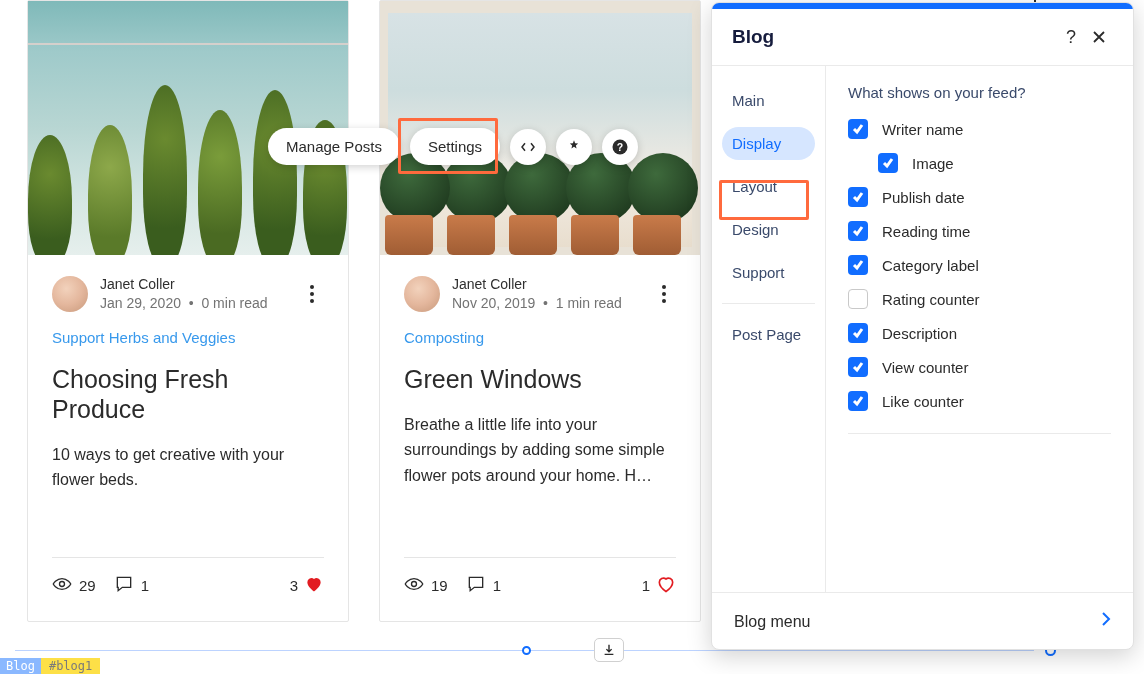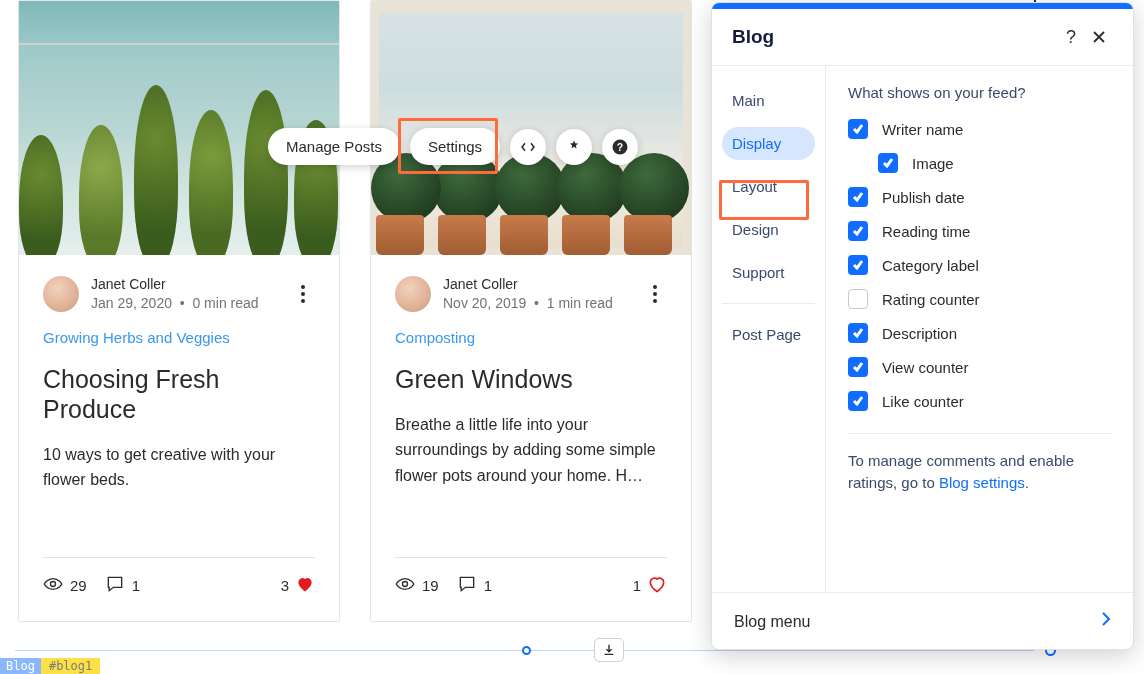--- a/index.html
+++ b/index.html
@@ -22,21 +22,21 @@
     font-family: "Helvetica Neue", Helvetica, Arial, sans-serif;
     color: var(--text);
     background: #ffffff;
     overflow: hidden;
   }
 
   
   .cards {
     position: absolute;
     top: 0;
-    left: 18px;
+    left: 27px;
     display: flex;
     gap: 30px;
   }
   .card {
     width: 322px;
     height: 622px;
     border: 1px solid var(--card-border);
     border-radius: 2px;
     background: #fff;
     display: flex;
@@ -413,21 +413,21 @@
           </div>
         </div>
         <div class="dots-btn">
           <svg viewBox="0 0 4 18">
               <circle cx="2" cy="2" r="2" fill="currentColor"></circle>
               <circle cx="2" cy="9" r="2" fill="currentColor"></circle>
               <circle cx="2" cy="16" r="2" fill="currentColor"></circle>
             </svg>
         </div>
       </div>
-      <div class="category">Growing Herbs and Veggies</div>
+      <div class="category">Support Herbs and Veggies</div>
       <h3 class="post-title">Choosing Fresh Produce</h3>
       <div class="post-excerpt">10 ways to get creative with your flower beds.</div>
     </div>
     <div class="card-footer">
       <div class="stat">
         <span><svg viewBox="0 0 24 24" fill="none" stroke="#2b2b2b" stroke-width="1.6">
               <path d="M1.5 12S5 5.5 12 5.5 22.5 12 22.5 12 19 18.5 12 18.5 1.5 12 1.5 12z"></path>
               <circle cx="12" cy="12" r="3"></circle>
             </svg></span>
         <span>29</span>
@@ -631,23 +631,20 @@
       <div class="check-row">
         <div class="cb checked">
             <svg viewBox="0 0 12 12">
               <path d="M2 6l3 3 5-7"></path>
             </svg>
           </div>
         <span>Like counter</span>
       </div>
 
       <div class="section-divider"></div>
-      <div class="footer-note">
-        <span>To manage comments and enable ratings, go to </span><a>Blog settings</a><span>.</span>
-      </div>
     </div>
   </div>
   <div class="panel-footer">
     <span>Blog menu</span>
     <span class="chev"><svg viewBox="0 0 10 16" fill="none" stroke="currentColor" stroke-width="2">
           <path d="M2 2l6 6-6 6"></path>
         </svg></span>
   </div>
 </div>
 

